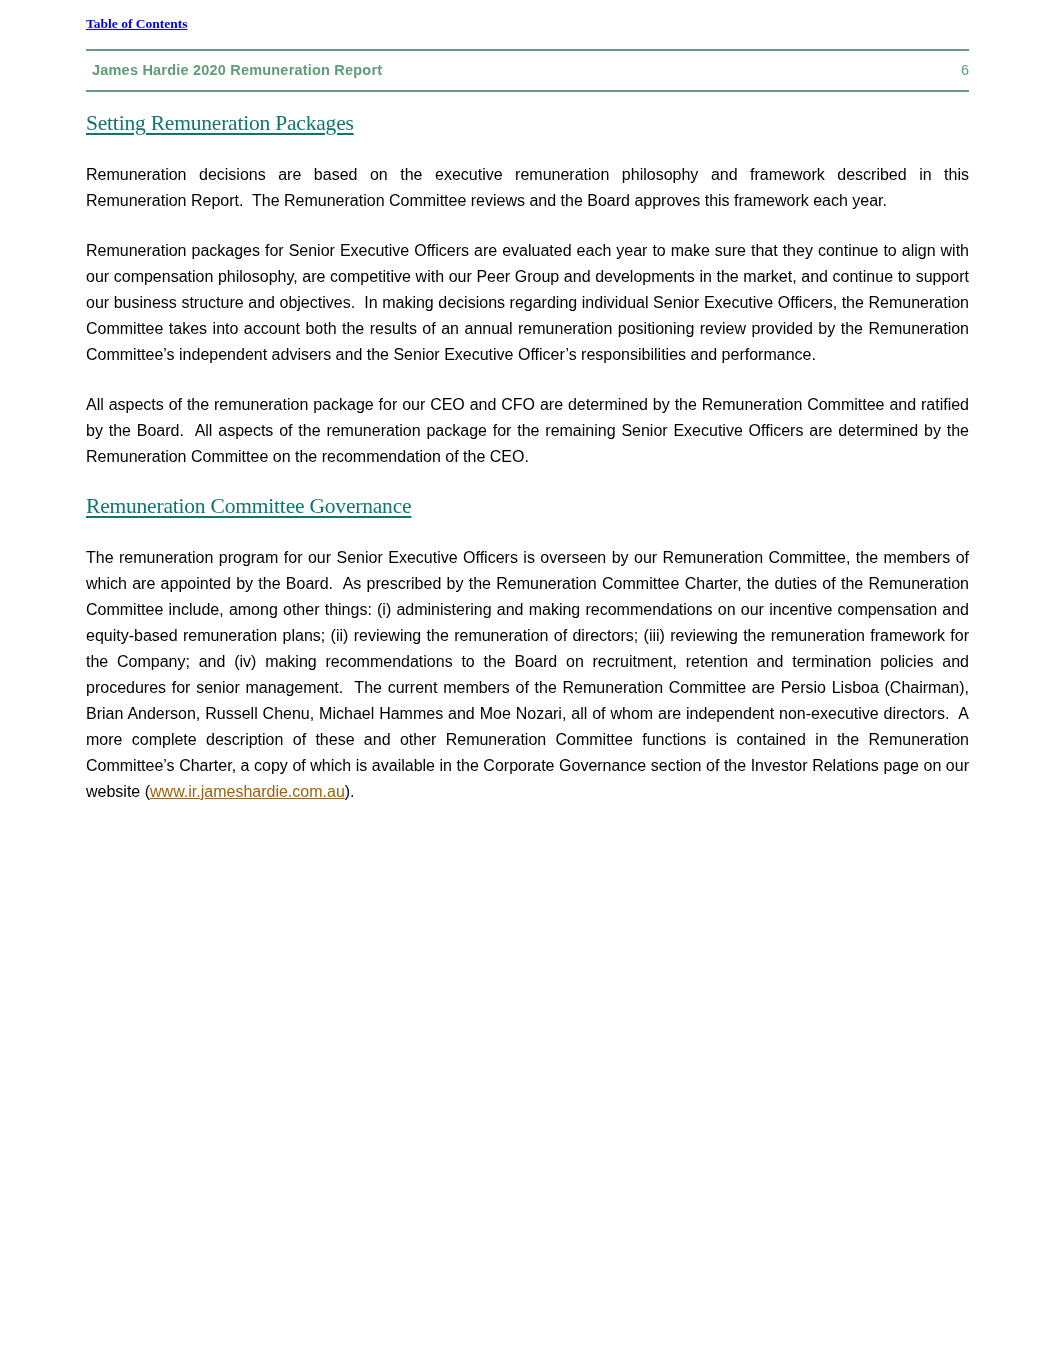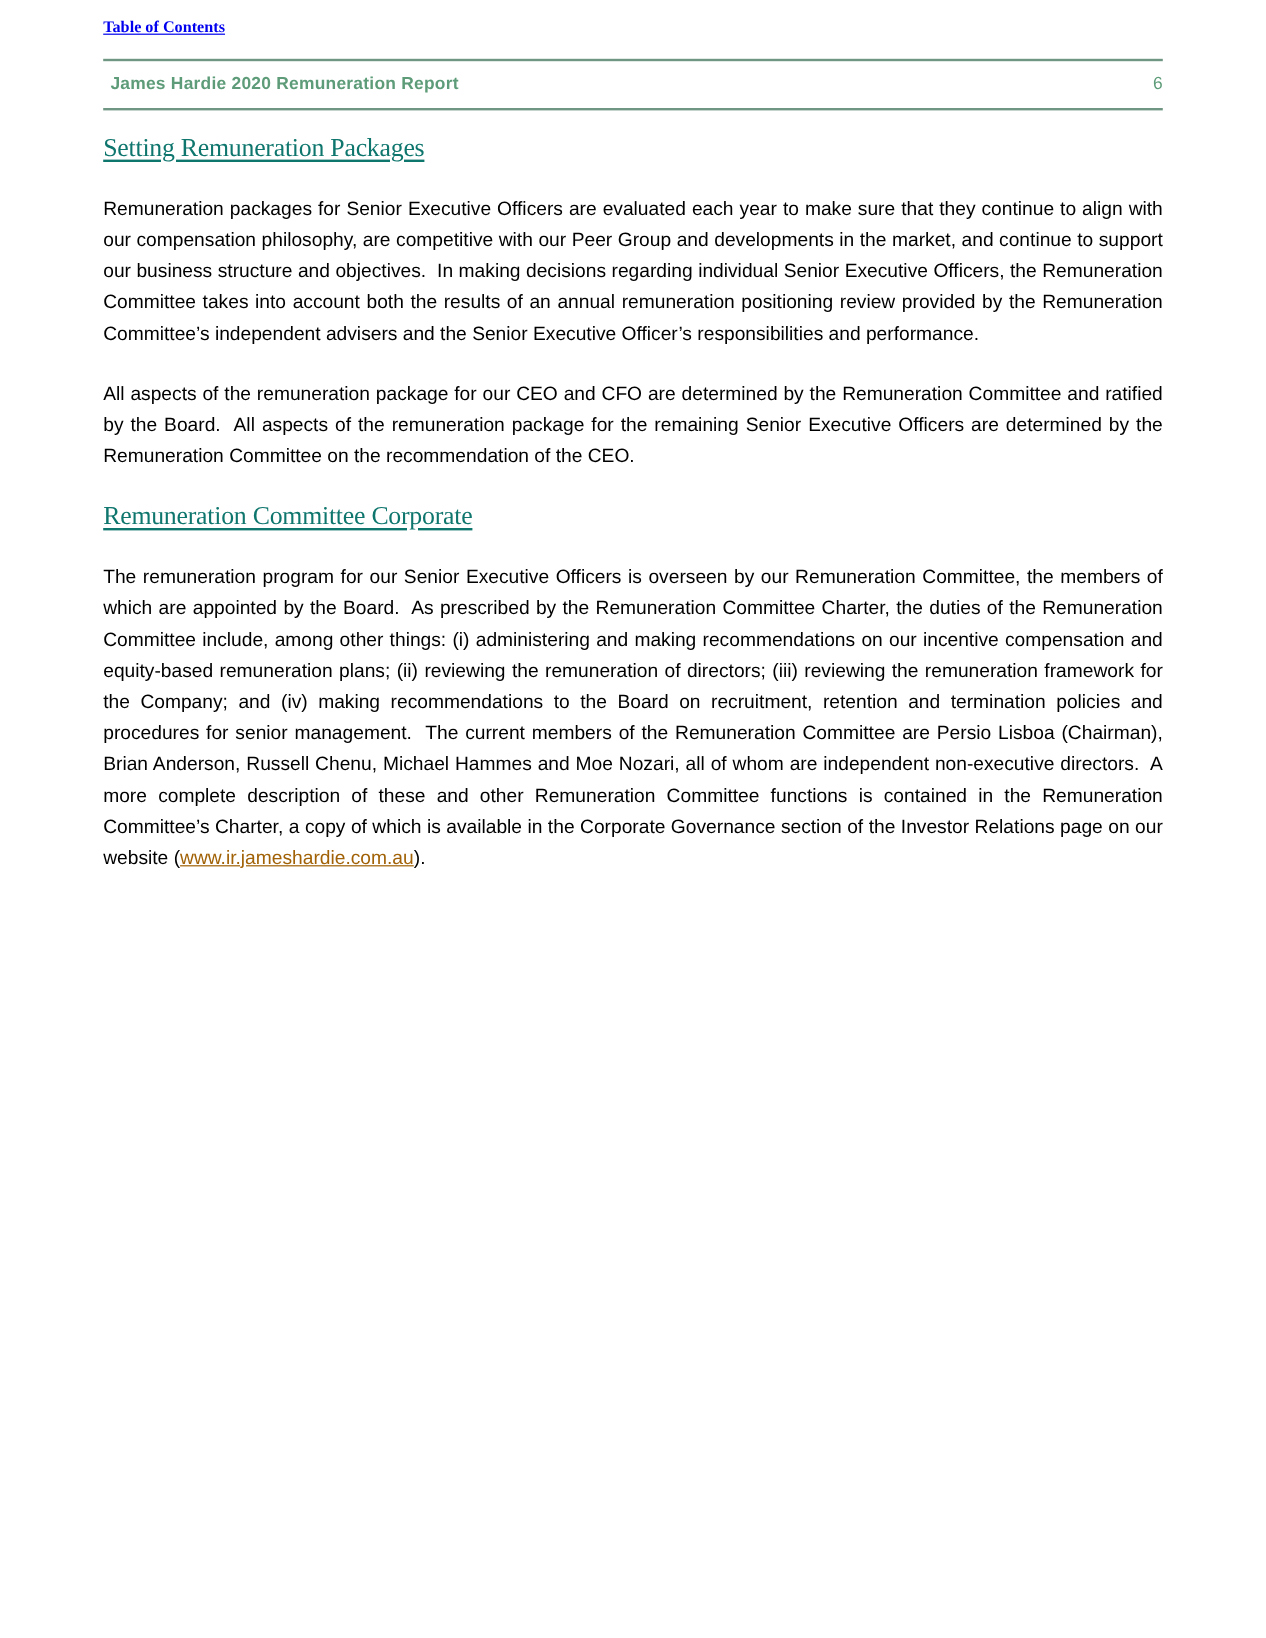--- a/index.html
+++ b/index.html
@@ -87,22 +87,23 @@
 
   <div class="report-header">
     <span class="report-title">James Hardie 2020 Remuneration Report</span>
     <span class="page-number">6</span>
   </div>
 
   <hr class="green-rule">
 
   <h1 class="doc-heading first">Setting Remuneration Packages</h1>
 
+  <p class="doc-para">Remuneration decisions are based on the executive remuneration philosophy and framework described in this Remuneration Report.  The Remuneration Committee reviews and the Board approves this framework each year.</p>
 
   <p class="doc-para">Remuneration packages for Senior Executive Officers are evaluated each year to make sure that they continue to align with our compensation philosophy, are competitive with our Peer Group and developments in the market, and continue to support our business structure and objectives.  In making decisions regarding individual Senior Executive Officers, the Remuneration Committee takes into account both the results of an annual remuneration positioning review provided by the Remuneration Committee’s independent advisers and the Senior Executive Officer’s responsibilities and performance.</p>
 
   <p class="doc-para">All aspects of the remuneration package for our CEO and CFO are determined by the Remuneration Committee and ratified by the Board.  All aspects of the remuneration package for the remaining Senior Executive Officers are determined by the Remuneration Committee on the recommendation of the CEO.</p>
 
-  <h1 class="doc-heading second">Remuneration Committee Corporate</h1>
+  <h1 class="doc-heading second">Remuneration Committee Governance</h1>
 
   <p class="doc-para"><span>The remuneration program for our Senior Executive Officers is overseen by our Remuneration Committee, the members of which are appointed by the Board.  As prescribed by the Remuneration Committee Charter, the duties of the Remuneration Committee include, among other things: (i) administering and making recommendations on our incentive compensation and equity-based remuneration plans; (ii) reviewing the remuneration of directors; (iii) reviewing the remuneration framework for the Company; and (iv) making recommendations to the Board on recruitment, retention and termination policies and procedures for senior management.  The current members of the Remuneration Committee are Persio Lisboa (Chairman), Brian Anderson, Russell Chenu, Michael Hammes and Moe Nozari, all of whom are independent non-executive directors.  A more complete description of these and other Remuneration Committee functions is contained in the Remuneration Committee’s Charter, a copy of which is available in the Corporate Governance section of the Investor Relations page on our website (</span><a href="#" class="site-link">www.ir.jameshardie.com.au</a><span>).</span></p>
 
 </div>
 
 </body></html>

